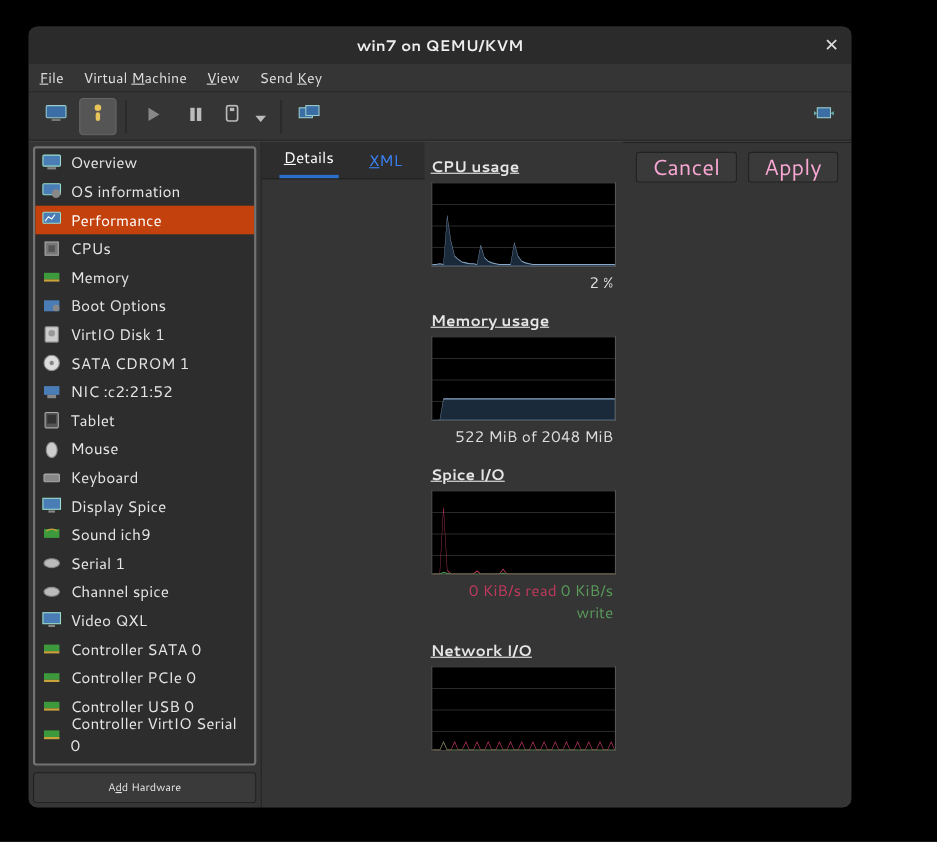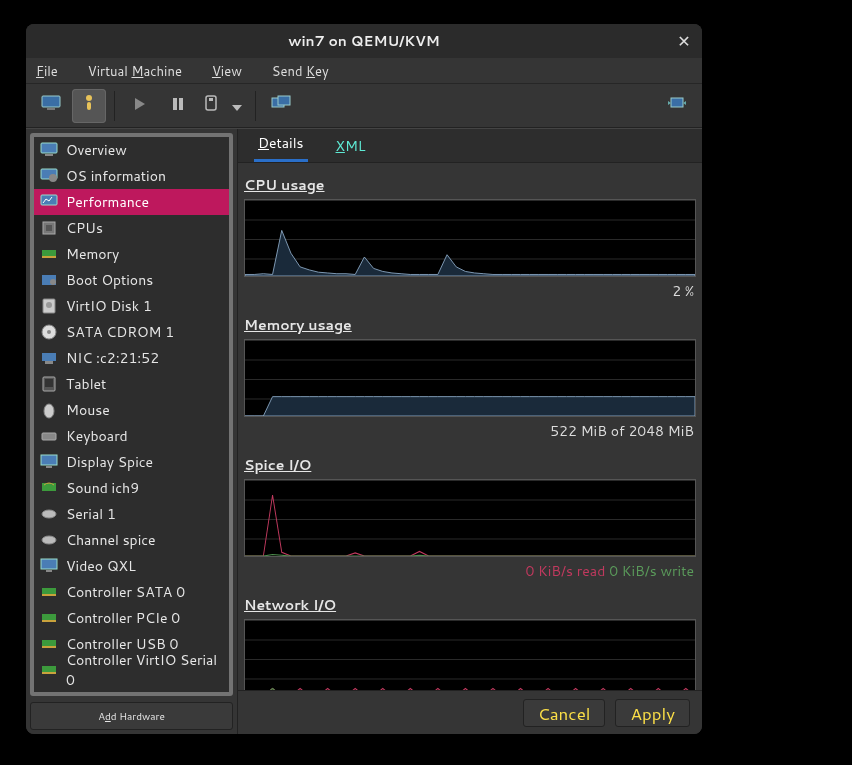--- a/index.html
+++ b/index.html
@@ -8,21 +8,21 @@
     font-family: "Cantarell", "DejaVu Sans", sans-serif;
     font-size: 14px;
     color: #e6e6e6;
     width: 852px;
     height: 765px;
     overflow: hidden;
   }
   .window {
     position: absolute;
     left: 26px; top: 24px;
-    width: 676px; height: 710px;
+    width: 748px; height: 710px;
     background: #353535;
     border-radius: 8px;
     box-shadow: 0 4px 18px rgba(0,0,0,.6);
     display: flex;
     flex-direction: column;
     overflow: hidden;
   }
   .titlebar {
     height: 34px;
     background: #2b2b2b;
@@ -37,21 +37,21 @@
     width: 20px; height: 20px;
     color: #ddd; cursor: pointer;
     display:flex; align-items:center; justify-content:center;
     font-size: 16px;
   }
   .menubar {
     height: 26px;
     background: #353535;
     display: flex;
     align-items: center;
-    gap: 30px;
+    gap: 18px;
     padding: 0 10px;
     border-bottom: 1px solid #262626;
     font-size: 13px;
   }
   .menubar .menu-item { color: #ddd; cursor: pointer; }
   .menubar .mn { text-decoration: underline; }
   .toolbar {
     height: 44px;
     background: #353535;
     border-bottom: 1px solid #222;
@@ -74,53 +74,53 @@
   }
   .sidebar {
     width: 212px;
     background:#353535;
     display:flex; flex-direction:column;
     border-right:1px solid #222;
     padding:4px;
   }
   .sidelist {
     flex:1; overflow-y:auto;
-    border:4px solid #737373;
+    border:2px solid #737373;
     background:#2d2d2d;
     border-radius:3px;
   }
   .srow {
     display:flex; align-items:center;
     height:26px; padding:0 6px; gap:8px;
     color:#e6e6e6; cursor:pointer;
     font-size: 14px;
   }
-  .srow.selected { background:#be185d; color:#fff; }
+  .srow.selected { background:#c2410c; color:#fff; }
   .sicon { width:18px; height:18px; display:flex; align-items:center; justify-content:center; flex-shrink:0; }
   .add-hw {
     margin-top:6px; height:28px;
     background:#3a3a3a; border:1px solid #222;
     border-radius:3px;
     display:flex; align-items:center; justify-content:center;
     cursor:pointer; font-size:10px;
   }
   .add-hw .mn { text-decoration: underline; }
   .content {
-    flex:1; display:flex; flex-direction:column;
+    flex:1; display:flex; flex-direction:row;
     background:#353535; min-width:0;
     padding: 0 0 0 0;
   }
   .tabs {
     height:34px; display:flex; align-items:flex-end;
     padding:0 16px; gap:24px;
     background:#2d2d2d;
     border-bottom:1px solid #222;
   }
   .tab {
-    padding:6px 4px; color:#5eead4; cursor:pointer; font-size:14px;
+    padding:6px 4px; color:#3b82f6; cursor:pointer; font-size:14px;
   }
   .tab.active { color:#fff; border-bottom:3px solid #2a6fc9; }
   .tab .mn { text-decoration: underline; }
   .graphs {
     flex:1; overflow-y:auto; padding:8px 4px 8px 4px;
   }
   .section { margin-bottom:10px; }
   .sec-title { font-weight:600; font-size:14px; padding:4px 0 4px 2px;text-decoration:underline; }
   .graphbox {
     position:relative; height:78px;
@@ -142,21 +142,21 @@
   .value-right .g { color:#5a9a5a; }
   .footer {
     height:44px; border-top:1px solid #222;
     display:flex; align-items:center; justify-content:flex-end;
     gap:10px; padding:0 12px;
   }
   .btn {
     min-width:70px; height:28px; padding:0 14px;
     background:#3a3a3a; border:1px solid #222; border-radius:3px;
     display:flex; align-items:center; justify-content:center;
-    cursor:pointer; font-size:17px; color:#fde047;
+    cursor:pointer; font-size:20px; color:#f9a8d4;
   }
   .spacer { flex:1; }
 </style>
 </head>
 <body>
 
 <div class="window">
 
   <div class="titlebar">
     <span class="title">win7 on QEMU/KVM</span>

